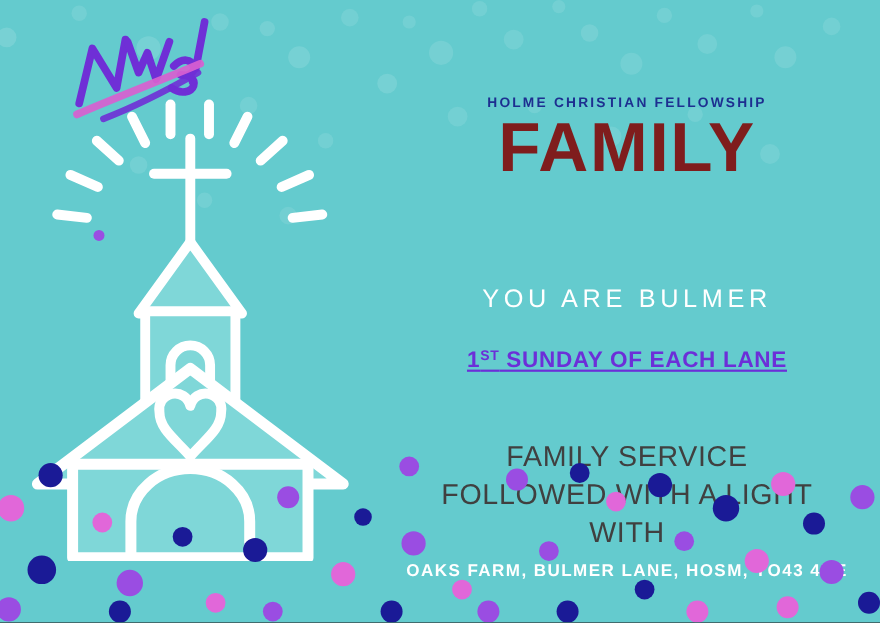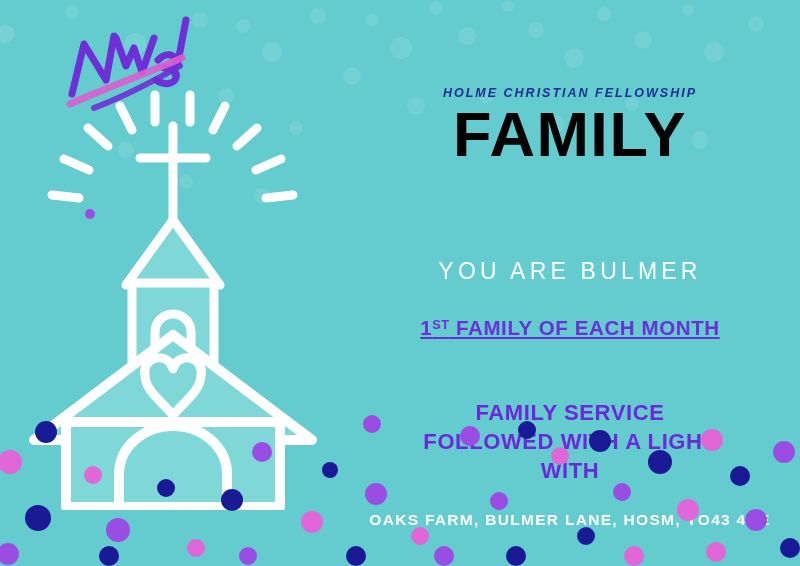--- a/index.html
+++ b/index.html
@@ -66,28 +66,27 @@
   #eyebrow {
     position: absolute;
     top: 86px;
     left: 0;
     width: 100%;
     color: #1d2f90;
     font-size: 12.5px;
     font-weight: bold;
     letter-spacing: 2.0px;
     white-space: nowrap;
-    font-style: italic;
   }
   #headline {
     position: absolute;
     top: 104px;
     left: 0;
     width: 100%;
-    color: #000000;
+    color: #7f1d1d;
     font-size: 63px;
     font-weight: bold;
     line-height: 0.97;
     letter-spacing: 1.5px;
   }
   #invited {
     position: absolute;
     top: 258px;
     left: 0;
     width: 100%;
@@ -117,23 +116,23 @@
   #when sup {
     font-size: 0.62em;
     vertical-align: 0.5em;
     text-align: center;
   }
   #details {
     position: absolute;
     top: 398px;
     left: 0;
     width: 100%;
-    color: #6d28d9;
-    font-size: 22px;
-    font-weight: bold;
+    color: #404040;
+    font-size: 26px;
+    font-weight: normal;
     line-height: 1.32;
     letter-spacing: 0.6px;
   }
   #details .line { display: block; }
   #address {
     position: absolute;
     top: 511px;
     left: 0;
     width: 100%;
     color: #ffffff;
@@ -226,21 +225,21 @@
 
     <div id="eyebrow">HOLME CHRISTIAN FELLOWSHIP</div>
 
     <div id="headline">
       <span style="display:block">FAMILY</span>
     </div>
 
     <div id="invited">YOU ARE BULMER</div>
 
     <div id="when">
-      <span class="line"><span class="u"><span>1</span><sup>ST</sup><span> FAMILY OF EACH MONTH</span></span></span>
+      <span class="line"><span class="u"><span>1</span><sup>ST</sup><span> SUNDAY OF EACH LANE</span></span></span>
     </div>
 
     <div id="details">
       <span class="line">FAMILY SERVICE</span>
       <span class="line">FOLLOWED WITH A LIGHT</span>
       <span class="line">WITH</span>
     </div>
 
     <div id="address">OAKS FARM, BULMER LANE, HOSM, YO43 4HE</div>
   </div>

